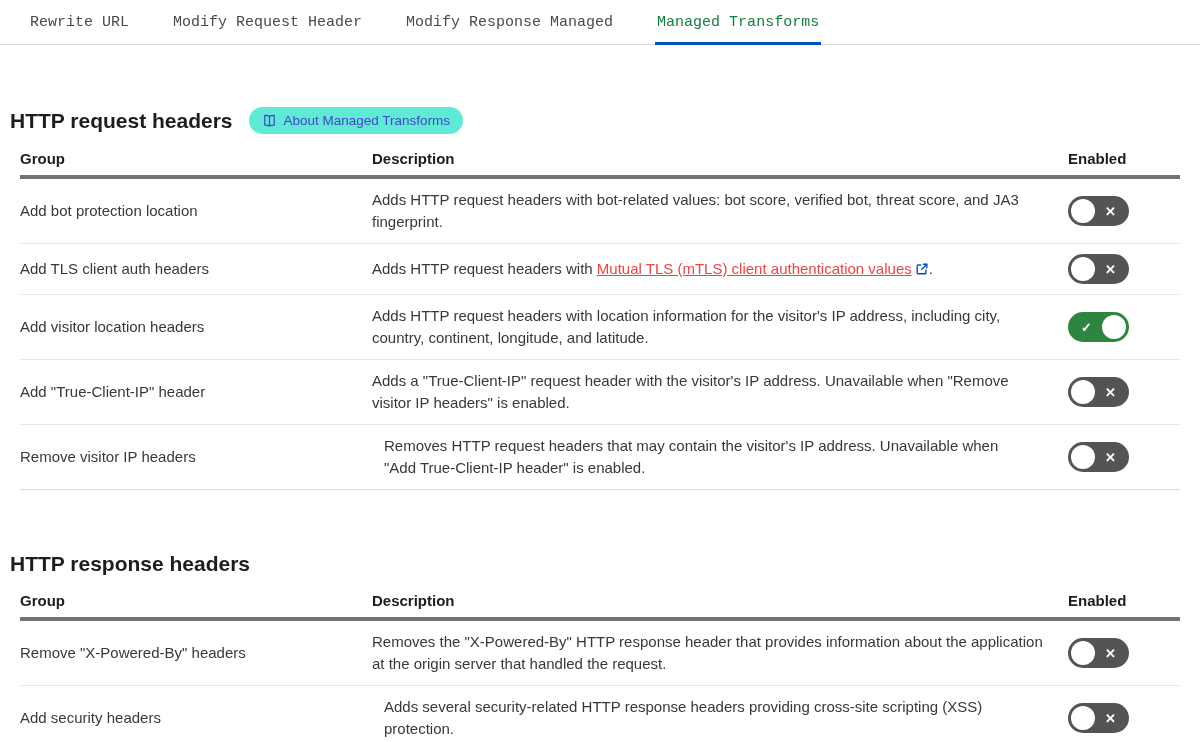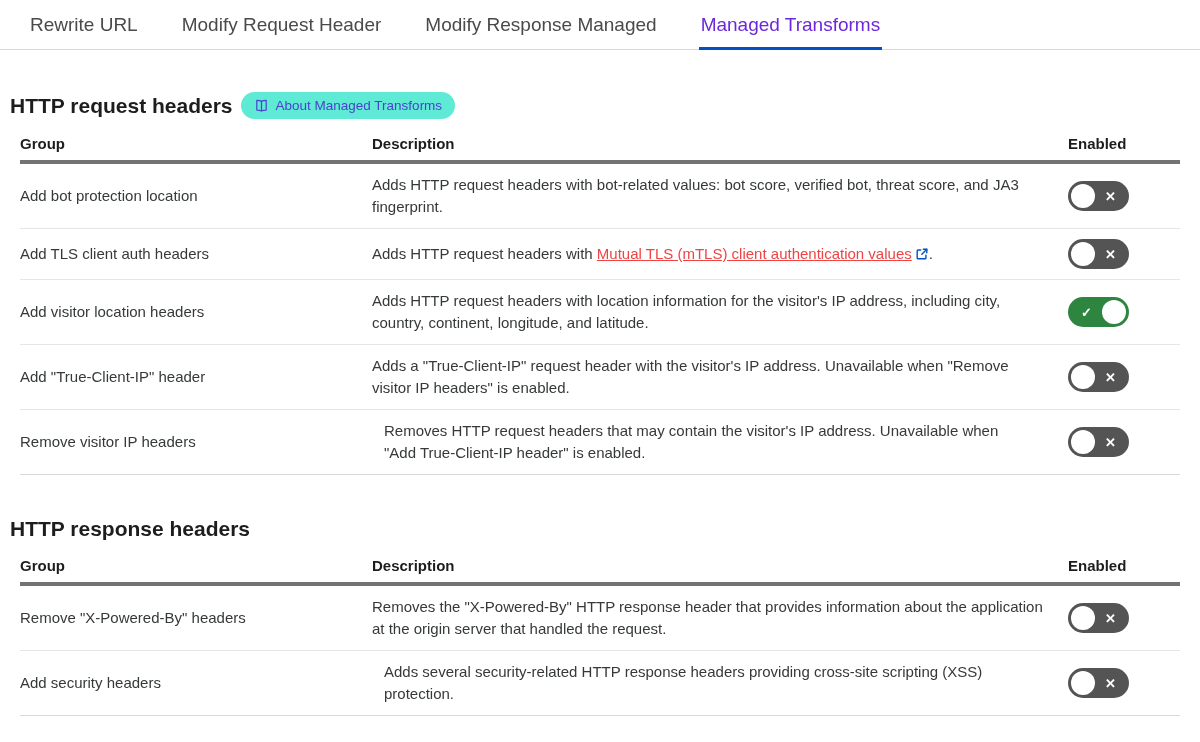--- a/index.html
+++ b/index.html
@@ -14,42 +14,42 @@
   
   .tab-bar {
     display: flex;
     gap: 40px;
     padding-left: 28px;
     border-bottom: 1px solid #d9d9d9;
   }
   .tab {
     background: none;
     border: none;
-    font-family: Liberation Sans, sans-serif;
-    font-size: 19px;
+    font-family: Liberation Mono, monospace;
+    font-size: 15px;
     color: #4a4a4a;
     padding: 14px 2px 11px 2px;
     border-bottom: 3px solid transparent;
     margin-bottom: -1px;
     cursor: pointer;
     white-space: nowrap;
   }
   .tab.active {
-    color: #6d28d9;
+    color: #15803d;
     border-bottom-color: #0051c3;
   }
   
   .main {
     padding: 0 20px 10px 10px;
   }
   .sec-head {
     display: flex;
     align-items: center;
-    gap: 8px;
-    margin-top: 42px;
+    gap: 16px;
+    margin-top: 62px;
     margin-bottom: 6px;
   }
   .sec-title {
     font-size: 21px;
     font-weight: bold;
     color: #1d1d1d;
     margin: 0;
   }
   .badge {
     display: inline-flex;

